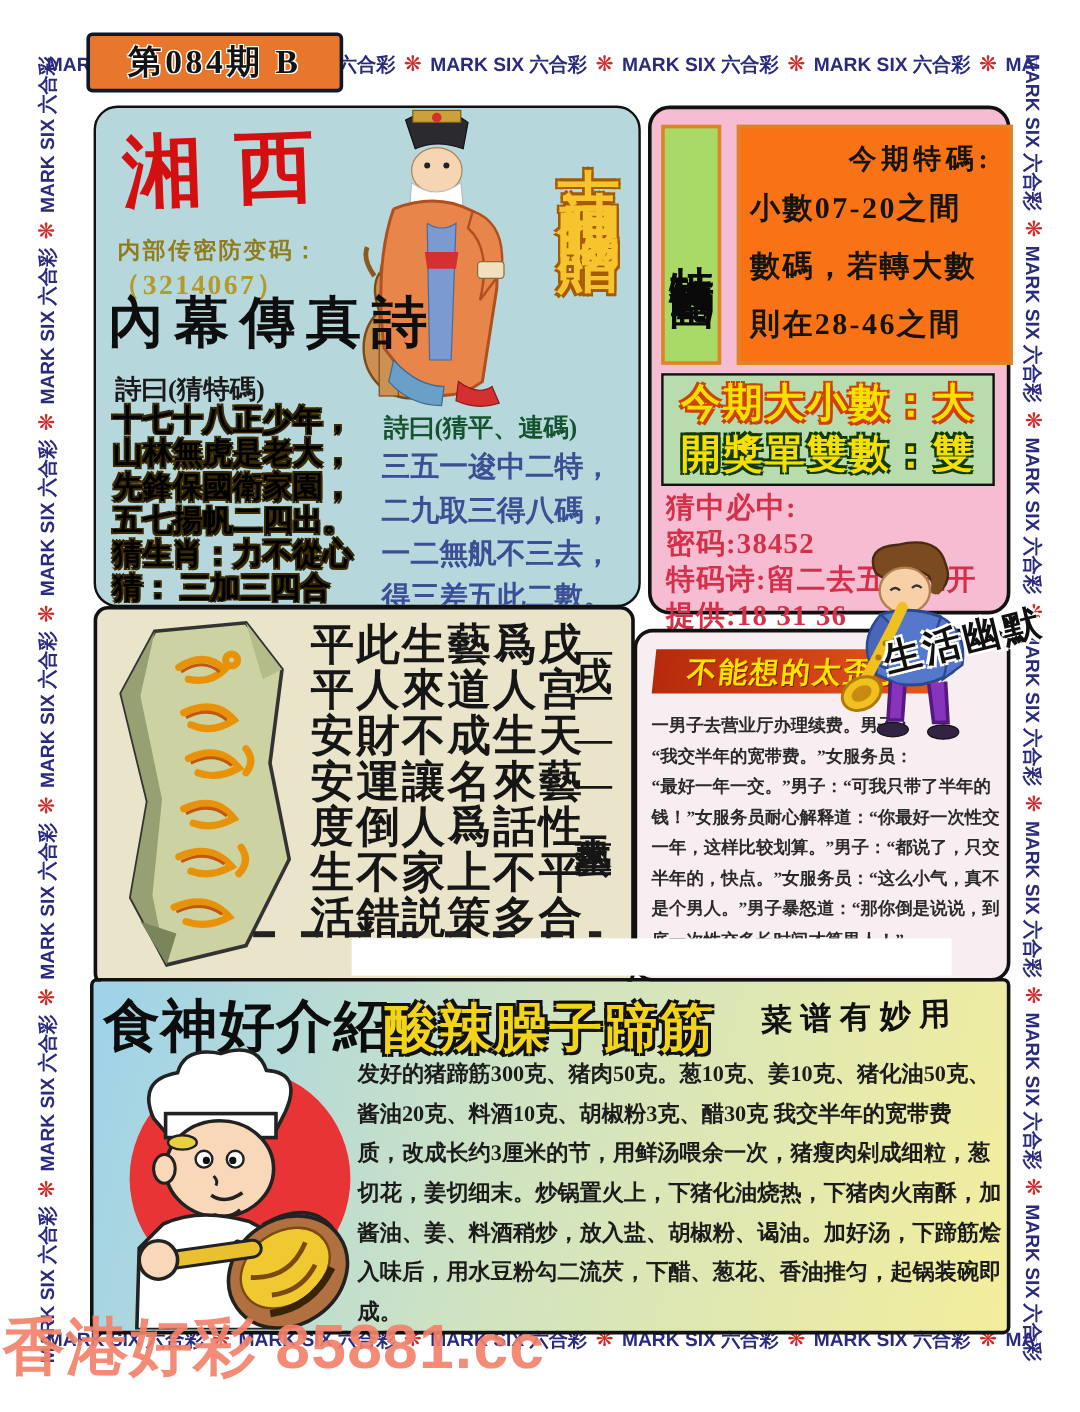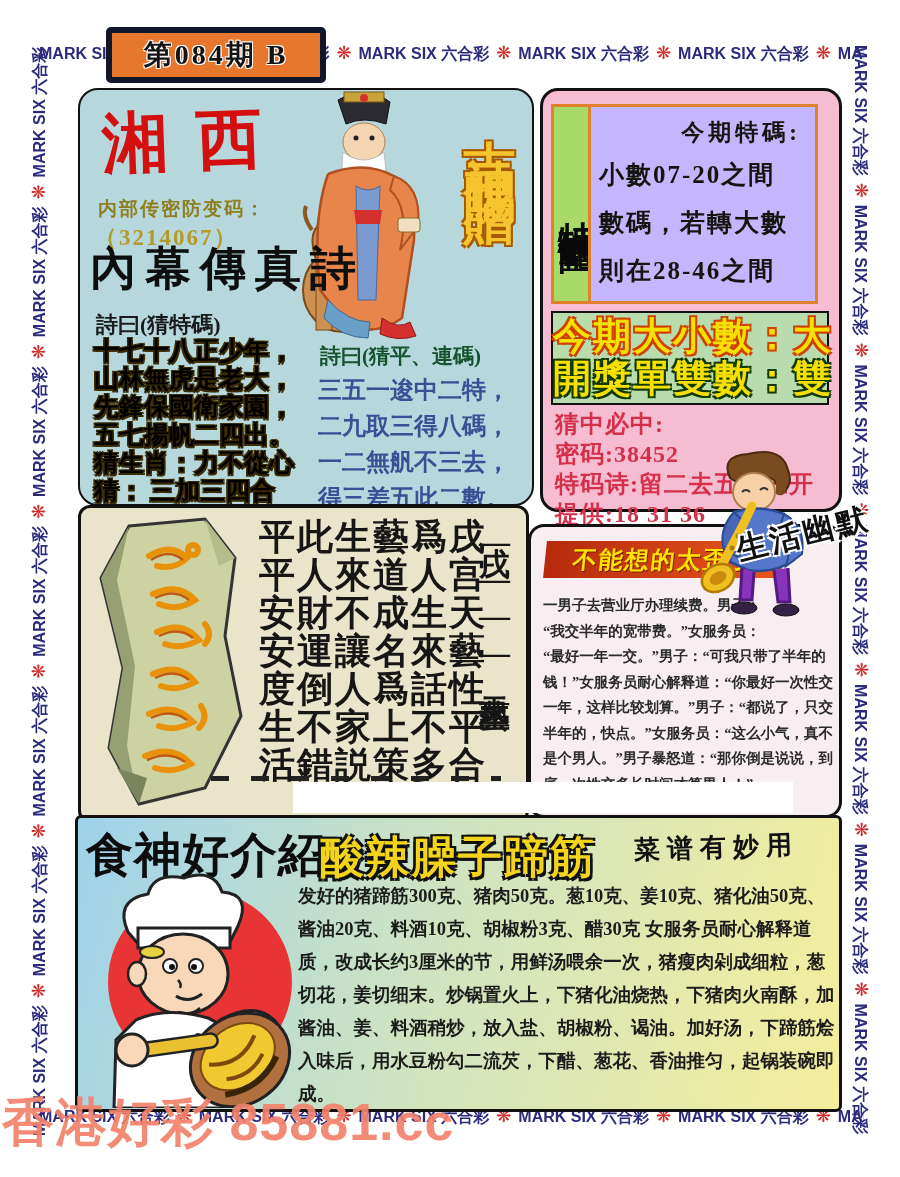--- a/index.html
+++ b/index.html
@@ -11,24 +11,24 @@
   .bstrip{overflow:hidden;white-space:nowrap;font-family:"Liberation Sans","DejaVu Sans",sans-serif;
           font-weight:bold;font-size:16px;color:#2b2b7e;line-height:26px;z-index:1;}
   .bstrip .bu{color:#2b2b7e;margin:0 3px;}
   .bstrip .bf{color:#cf2b2b;margin:0 4px;font-size:18px;}
   .vwrap{overflow:hidden;z-index:1;}
   .vinner{width:1097px;height:26px;transform-origin:0 0;}
   .vleft{transform:rotate(-90deg) translateX(-1097px);}
   .vright{transform:rotate(90deg) translateY(-26px);}
 
   
-  #badge{left:72px;top:27px;width:208px;height:44px;background:#e8772e;border:6px solid #0f172a;
+  #badge{left:72px;top:27px;width:208px;height:44px;background:#e8772e;border:3px solid #0f172a;
          border-radius:5px;display:flex;align-items:center;justify-content:center;z-index:6;
          font-size:28px;font-weight:bold;color:#131313;letter-spacing:3px;
-         text-shadow:-1px -1px 0 #fff,1px -1px 0 #fff,-1px 1px 0 #fff,1px 1px 0 #fff;margin-left:34px;}
+         text-shadow:-1px -1px 0 #fff,1px -1px 0 #fff,-1px 1px 0 #fff,1px 1px 0 #fff;}
 
   
   #box1{left:78px;top:88px;width:452px;height:414px;background:#b6d8dd;border:2.5px solid #111;
         border-radius:20px;z-index:2;overflow:hidden;}
   #xiangxi{left:22px;top:6px;font-size:66px;font-weight:bold;color:#d40f0f;letter-spacing:28px;
            transform:rotate(-2deg);white-space:nowrap;}
   #antifake-label{left:18px;top:106px;font-size:19px;font-weight:bold;color:#8f7d1e;letter-spacing:2px;}
   #antifake-code{left:14px;top:132px;font-size:23px;font-weight:bold;color:#b49a28;letter-spacing:2px;}
   #poem-head{left:10px;top:148px;font-size:46px;font-weight:bold;color:#0e0e0e;letter-spacing:9px;white-space:nowrap;}
   #poem-sub{left:16px;top:220px;font-size:22px;font-weight:bold;color:#1a1a1a;}
@@ -39,26 +39,26 @@
       text-shadow:-2px -2px 0 #a85a00,2px -2px 0 #a85a00,-2px 2px 0 #a85a00,2px 2px 0 #a85a00;}
   #side-poem-head{left:240px;top:252px;font-size:21px;font-weight:bold;color:#14532d;white-space:nowrap;}
   #side-poem{left:238px;top:282px;font-size:24px;font-weight:bold;color:#3c4e94;line-height:36px;white-space:nowrap;}
 
   
   #box2{left:540px;top:88px;width:296px;height:418px;background:#f6bcd1;border:3px solid #111;
         border-radius:18px;z-index:2;}
   #range-side{left:8px;top:13px;width:44px;height:194px;background:#a9da68;border:3px solid #e0822a;
       display:flex;align-items:center;justify-content:center;writing-mode:vertical-rl;text-orientation:upright;
       font-size:37px;font-weight:bold;color:#0a0a0a;letter-spacing:6px;font-family:"Liberation Sans",sans-serif;}
-  #range-box{left:45px;top:13px;width:224px;height:194px;background:#c4b5fd;border:3px solid #e0822a;
+  #range-box{left:71px;top:13px;width:224px;height:194px;background:#f97316;border:3px solid #e0822a;
       font-weight:bold;color:#15150f;}
   #range-heading{position:absolute;right:14px;top:10px;font-size:23px;letter-spacing:4px;}
   #range-body{position:absolute;left:8px;top:44px;font-size:25px;line-height:48px;letter-spacing:2px;white-space:nowrap;}
   #bigbox{left:8px;top:220px;width:274px;height:88px;background:#b9dcae;border:2.5px solid #111;
-      text-align:center;font-weight:bold;font-size:38px;line-height:42px;letter-spacing:2px;
+      text-align:center;font-weight:bold;font-size:33px;line-height:42px;letter-spacing:2px;
       color:#f5e000;white-space:nowrap;padding-top:2px;font-family:"Liberation Sans",sans-serif;}
   #bigbox div:nth-child(1){text-shadow:-2px -2px 0 #d04000,2px -2px 0 #d04000,-2px 2px 0 #d04000,2px 2px 0 #d04000;}
   #bigbox div:nth-child(2){text-shadow:-2px -2px 0 #123a00,2px -2px 0 #123a00,-2px 2px 0 #123a00,2px 2px 0 #123a00;}
   #tips{left:12px;top:318px;font-size:24px;font-weight:bold;color:#d5304a;line-height:30px;white-space:nowrap;letter-spacing:1px;}
 
   
   #box3{left:78px;top:505px;width:445px;height:312px;background:#eae4cb;border:3px solid #111;
         border-radius:12px;z-index:2;overflow:hidden;}
   #grid{left:178px;top:10px;font-size:36px;font-weight:bold;color:#161616;line-height:38px;
         letter-spacing:2px;white-space:nowrap;}
@@ -283,21 +283,21 @@
         <ellipse cx="160" cy="190" rx="52" ry="44" fill="#b07040" stroke="#222" stroke-width="3"></ellipse>
         <ellipse cx="160" cy="186" rx="40" ry="30" fill="#f0c830" stroke="#7a4a10" stroke-width="2"></ellipse>
         <path d="M132 176 Q158 196 186 178 M138 198 Q160 210 182 198" stroke="#7a4a10" stroke-width="4" fill="none"></path>
         <path d="M128 210 Q160 226 192 208" stroke="#3a2408" stroke-width="6" fill="none"></path>
       </g>
       <rect x="60" y="168" width="78" height="14" rx="7" fill="#e8c030" stroke="#222" stroke-width="2.5" transform="rotate(-8 99 175)"></rect>
       <circle cx="52" cy="180" r="16" fill="#f8d8b8" stroke="#222" stroke-width="3"></circle>
     </svg>
     <div class="abs" id="recipe-body">
         <div>发好的猪蹄筋300克、猪肉50克。葱10克、姜10克、猪化油50克、</div>
-        <div>酱油20克、料酒10克、胡椒粉3克、醋30克 女服务员耐心解释道</div>
+        <div>酱油20克、料酒10克、胡椒粉3克、醋30克 我交半年的宽带费</div>
         <div>质，改成长约3厘米的节，用鲜汤喂余一次，猪瘦肉剁成细粒，葱</div>
         <div>切花，姜切细末。炒锅置火上，下猪化油烧热，下猪肉火南酥，加</div>
         <div>酱油、姜、料酒稍炒，放入盐、胡椒粉、谒油。加好汤，下蹄筋烩</div>
         <div>入味后，用水豆粉勾二流芡，下醋、葱花、香油推匀，起锅装碗即</div>
         <div>成。</div>
       </div>
   </div>
 
   <div class="abs" id="watermark">香港好彩 85881.cc</div>
 </div>

